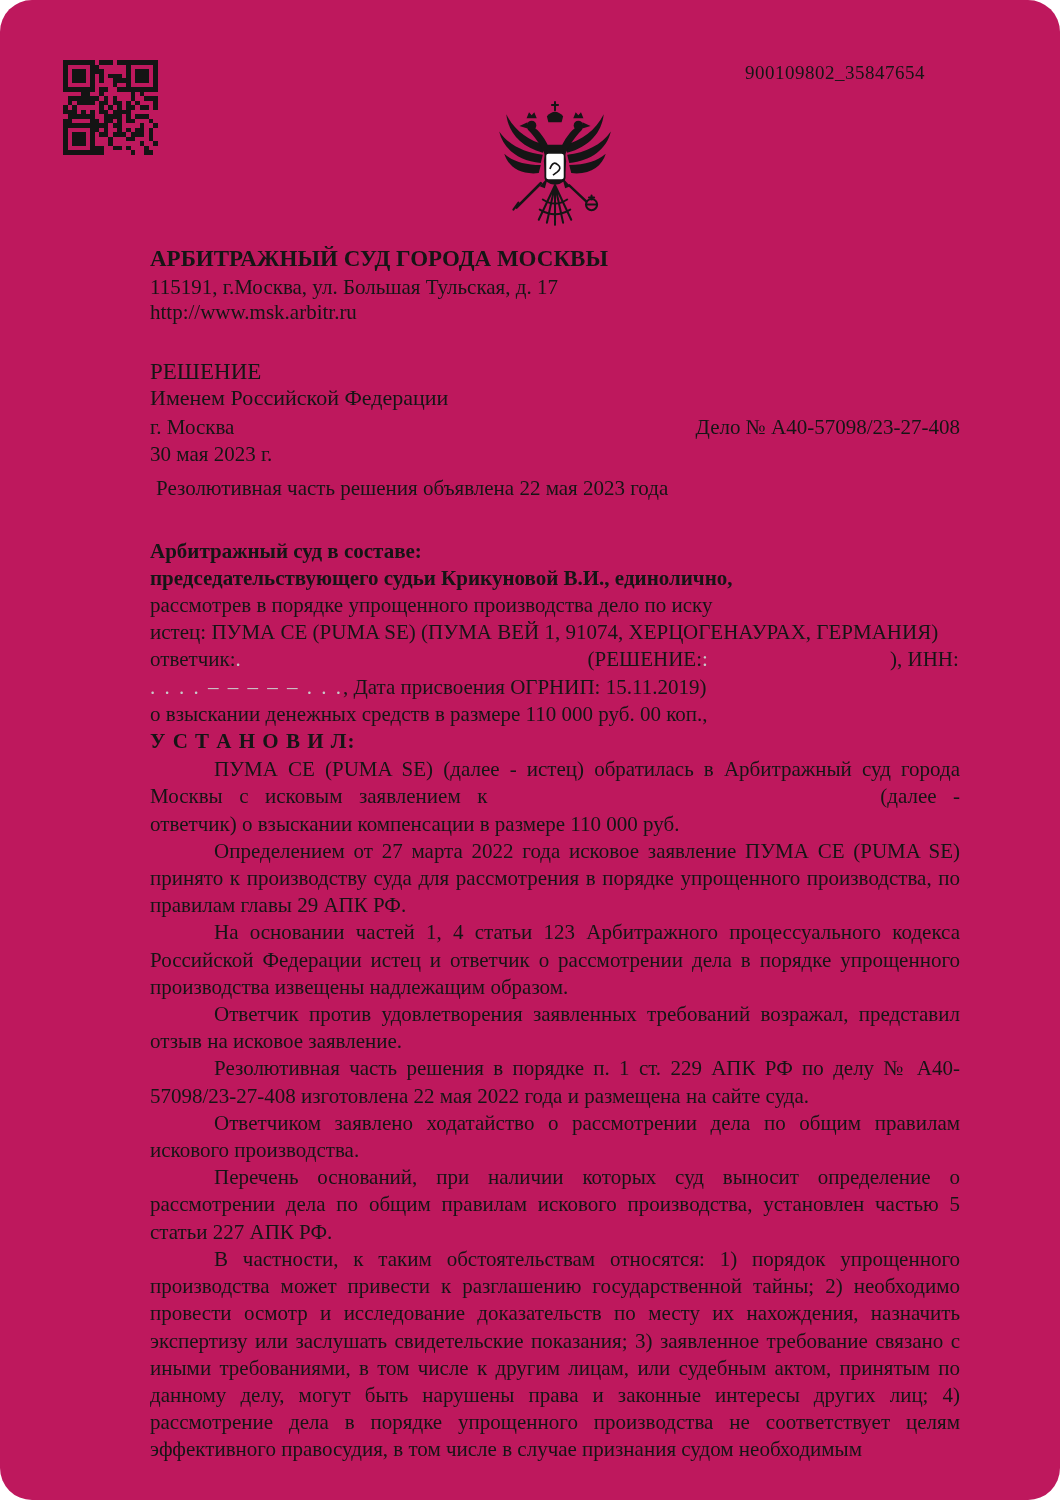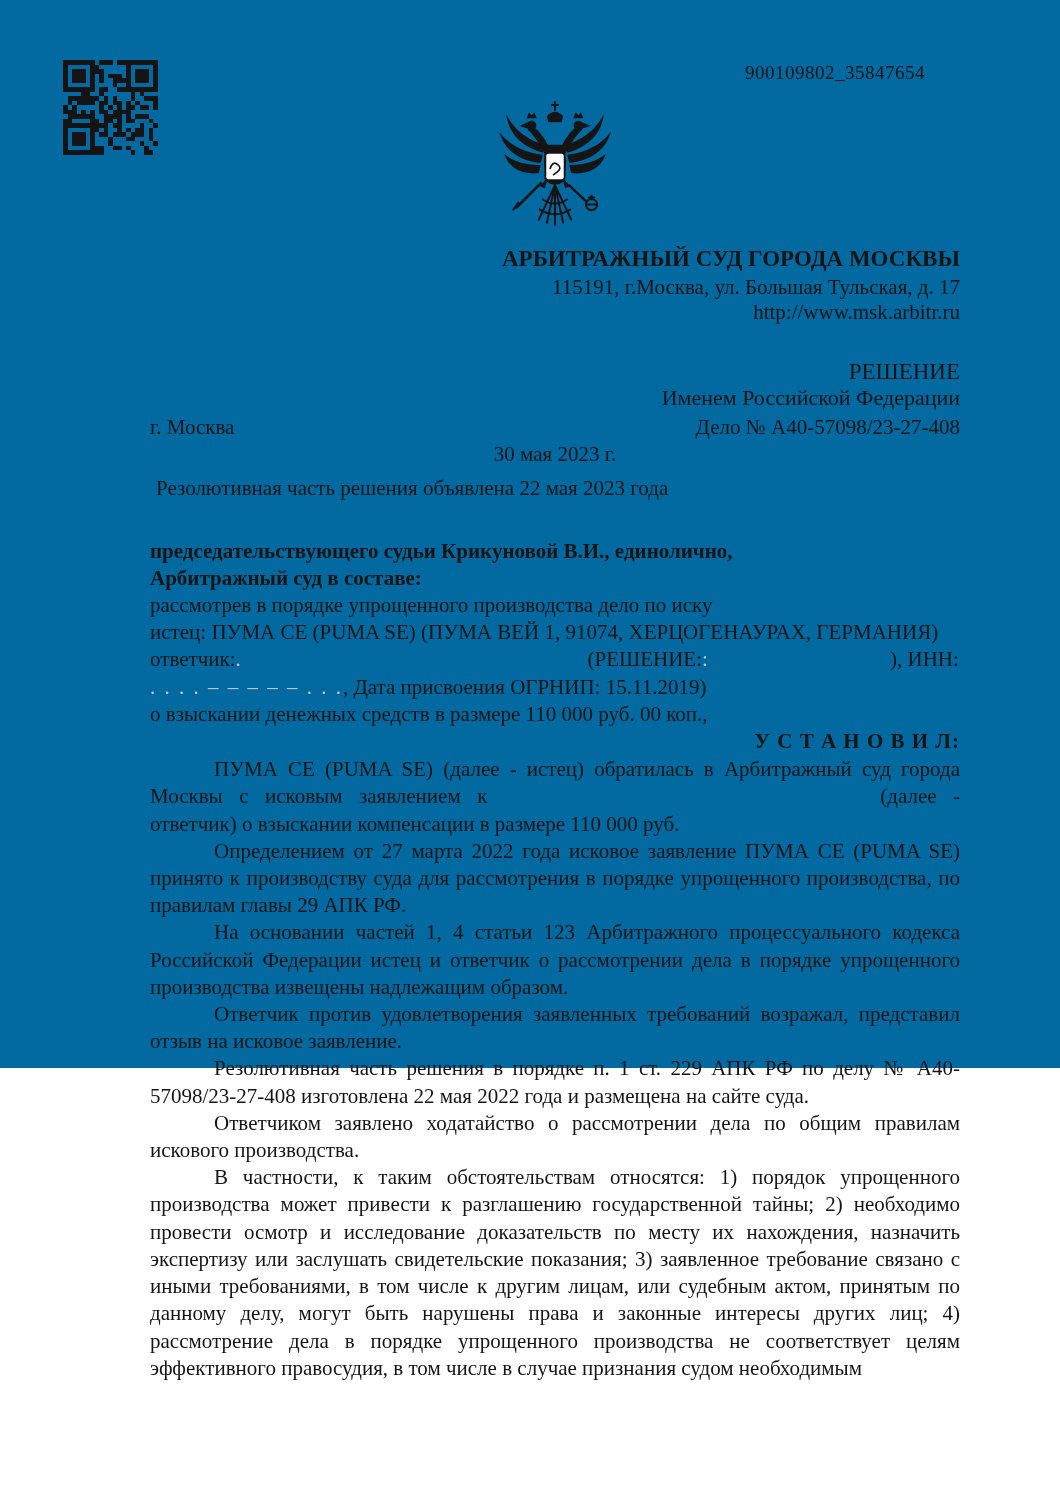--- a/index.html
+++ b/index.html
@@ -3,21 +3,21 @@
 <meta charset="utf-8">
 <style>
   html,body { margin:0; padding:0; }
   body {
     width:1060px; height:1500px;
     background:#ffffff;
     font-family:"Liberation Serif","DejaVu Serif",serif;
     color:#151515;
     overflow:hidden;
   }
-  .page { position:relative; width:1060px; height:1068px; background:#0369a1; }
+  .page { position:relative; width:1060px; height:1500px; background:#be185d;border-radius:32px; }
 
   
   .doc-number { position:absolute; top:62px; left:745px; font-size:19px; letter-spacing:0.5px; }
 
   
   .qr {
     position:absolute; top:60px; left:63px;
     width:95px; height:95px;
     display:grid;
     grid-template-columns:repeat(21,1fr);
@@ -27,29 +27,29 @@
   .qr div.m { background:#141414; }
 
   
   .eagle { position:absolute; top:100px; left:493px; width:124px; height:134px; }
 
   
   .content {
     position:absolute; top:243px; left:150px; width:810px;
     font-size:21px; line-height:27.2px;
   }
-  .center { text-align:right; }
+  .center { text-align:left; }
   .bold { font-weight:bold; }
   .court-name { font-size:23px; line-height:31px; }
   .addr { line-height:26px; }
   .site { line-height:25px; }
   .doc-type { font-size:23px; line-height:26px;margin-top:34px; }
   .in-name { font-size:22px; line-height:26px; }
   .row-split { display:flex; justify-content:space-between; margin-top:3px; }
-  .date-line { margin-top:13px;text-align:center; }
+  .date-line { margin-top:13px; }
   .resol-block { margin-top:7px;margin-left:6px; }
   .comp-block { margin-top:35px; }
   p.line { margin:0; }
   .ustanovil { margin-bottom:1px; letter-spacing:1px; }
   .para { margin:0; text-align:justify; text-indent:64px; }
   .just { text-align:justify; }
   .gap { display:inline-block; width:360px; }
   .sp1 { display:inline-block; width:352px; }
   .sp2 { display:inline-block; width:188px; }
   .redact { color:#c9c9c9; letter-spacing:2px; }
@@ -570,38 +570,39 @@
       <span>Дело № А40-57098/23-27-408</span>
     </div>
 
     <p class="line date-line">30 мая 2023 г.</p>
 
     <div class="resol-block">
       <p class="line">Резолютивная часть решения объявлена 22 мая 2023 года</p>
     </div>
 
     <div class="comp-block">
+      <p class="line bold">Арбитражный суд в составе:</p>
       <p class="line bold">председательствующего судьи Крикуновой В.И., единолично,</p>
-      <p class="line bold">Арбитражный суд в составе:</p>
       <p class="line">рассмотрев в порядке упрощенного производства дело по иску</p>
       <p class="line just">истец: ПУМА СЕ (PUMA SE) (ПУМА ВЕЙ 1, 91074, ХЕРЦОГЕНАУРАХ, ГЕРМАНИЯ)</p>
       <p class="line">
         <span>ответчик:</span><span class="sp1 redact">.</span><span>(РЕШЕНИЕ:</span><span class="sp2 redact">:</span><span>), ИНН:</span>
       </p>
       <p class="line">
         <span class="redact">. . . .  – – – – – .  . .</span><span>, Дата присвоения ОГРНИП: 15.11.2019)</span>
       </p>
       <p class="line">о взыскании денежных средств в размере 110 000 руб. 00 коп.,</p>
     </div>
 
     <div class="center bold ustanovil">У С Т А Н О В И Л:</div>
 
     <p class="para"><span>ПУМА СЕ (PUMA SE) (далее - истец) обратилась в Арбитражный суд города Москвы с исковым заявлением к</span> <span class="gap"></span> <span>(далее - ответчик) о взыскании компенсации в размере 110 000 руб.</span></p>
 
     <p class="para">Определением от 27 марта 2022 года исковое заявление ПУМА СЕ (PUMA SE) принято к производству суда для рассмотрения в порядке упрощенного производства, по правилам главы 29 АПК РФ.</p>
     <p class="para">На основании частей 1, 4 статьи 123 Арбитражного процессуального кодекса Российской Федерации истец и ответчик о рассмотрении дела в порядке упрощенного производства извещены надлежащим образом.</p>
     <p class="para">Ответчик  против удовлетворения заявленных требований возражал, представил отзыв на исковое заявление.</p>
     <p class="para">Резолютивная часть решения в порядке п. 1 ст. 229 АПК РФ по делу № А40-57098/23-27-408 изготовлена 22 мая 2022 года и размещена на сайте суда.</p>
     <p class="para">Ответчиком заявлено ходатайство о рассмотрении дела по общим правилам искового производства.</p>
+    <p class="para">Перечень оснований, при наличии которых суд выносит определение о рассмотрении дела по общим правилам искового производства, установлен частью 5 статьи 227 АПК РФ.</p>
     <p class="para">В частности, к таким обстоятельствам относятся: 1) порядок упрощенного производства может привести к разглашению государственной тайны; 2) необходимо провести осмотр и исследование доказательств по месту их нахождения, назначить экспертизу или заслушать свидетельские показания; 3) заявленное требование связано с иными требованиями, в том числе к другим лицам, или судебным актом, принятым по данному делу, могут быть нарушены права и законные интересы других лиц; 4) рассмотрение дела в порядке упрощенного производства не соответствует целям эффективного правосудия, в том числе в случае признания судом необходимым</p>
 
   </div>
 </div>
 
 </body></html>

